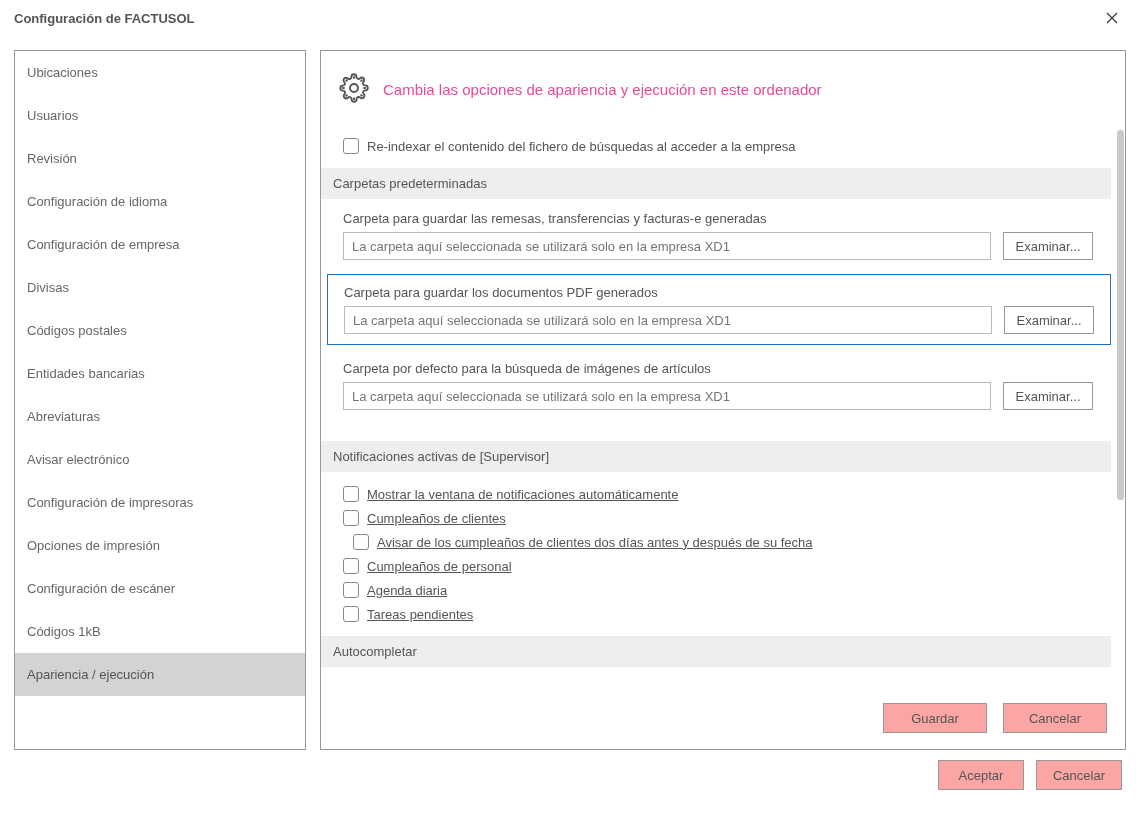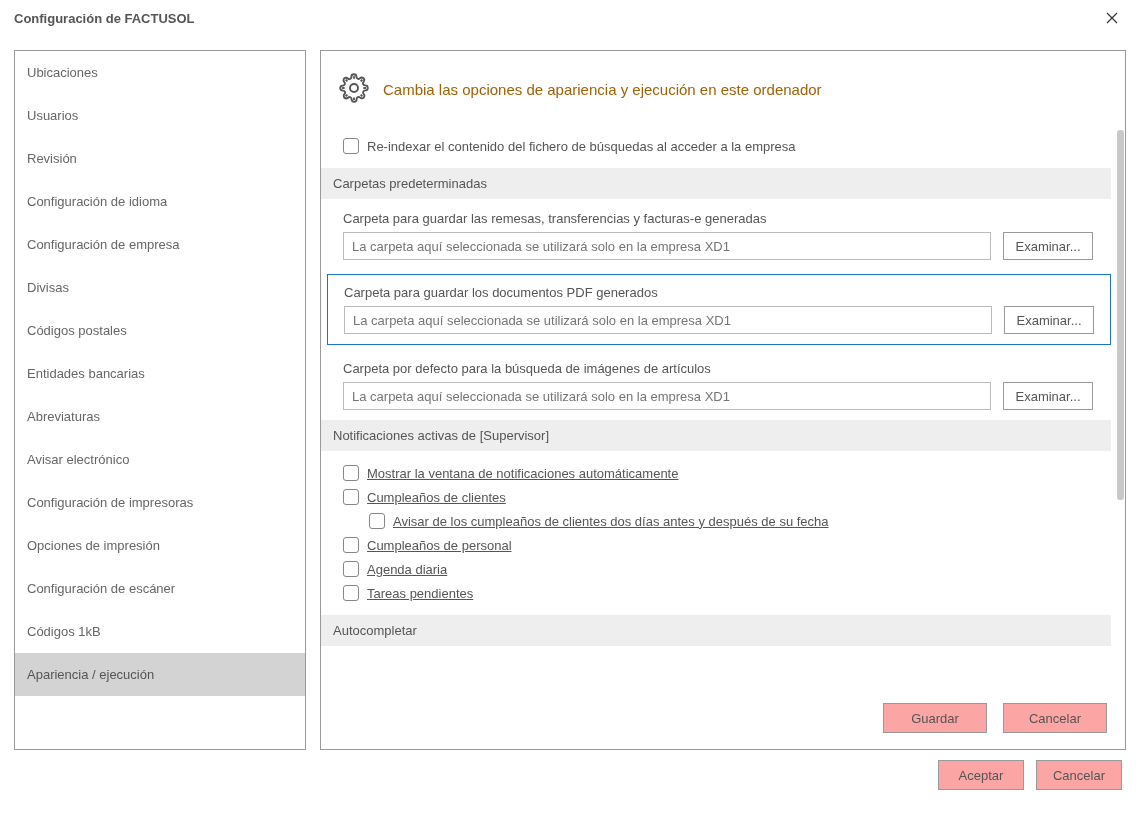--- a/index.html
+++ b/index.html
@@ -56,21 +56,21 @@
       flex-direction: column;
       overflow: hidden;
     }
     .content-header {
       display: flex;
       align-items: center;
       gap: 14px;
       padding: 22px 18px 18px 18px;
     }
     .content-header .gear-icon svg { width: 30px; height: 30px; }
-    .content-header .subtitle { font-size: 15px; color: #a16207; }
+    .content-header .subtitle { font-size: 15px; color: #ec4899; }
     .content-body {
       flex: 1;
       overflow-y: auto;
       position: relative;
       padding-right: 10px;
     }
     .scroll-track {
       position: absolute;
       right: 1px; top: 6px; bottom: 6px;
       width: 7px;
@@ -147,21 +147,21 @@
     }
     .check-item {
       display: flex;
       align-items: center;
       gap: 8px;
       padding: 4px 0;
       font-size: 13px;
       color: #555;
       text-decoration: underline;
     }
-    .check-item.indented { margin-left: 26px; }
+    .check-item.indented { margin-left: 10px; }
     .content-footer {
       display: flex;
       justify-content: flex-end;
       gap: 16px;
       padding: 14px 18px 16px 18px;
     }
     .btn {
       min-width: 104px;
       height: 30px;
       border: 1px solid #999;
@@ -247,21 +247,21 @@
           </div>
           <div class="folder-group">
             <div class="folder-label">Carpeta por defecto para la búsqueda de imágenes de artículos</div>
             <div class="folder-row">
               <input class="folder-input" placeholder="La carpeta aquí seleccionada se utilizará solo en la empresa XD1" style="">
               <button class="browse-btn">Examinar...</button>
             </div>
           </div>
         </div>
 
-      <div class="section-header" style="margin-top:0;">Notificaciones activas de [Supervisor]</div>
+      <div class="section-header" style="margin-top:21px;">Notificaciones activas de [Supervisor]</div>
 
       <div class="check-list" id="notif-container">
           <div class="check-item">
             <div class="checkbox"></div>
             <span>Mostrar la ventana de notificaciones automáticamente</span>
           </div>
           <div class="check-item">
             <div class="checkbox"></div>
             <span>Cumpleaños de clientes</span>
           </div>

